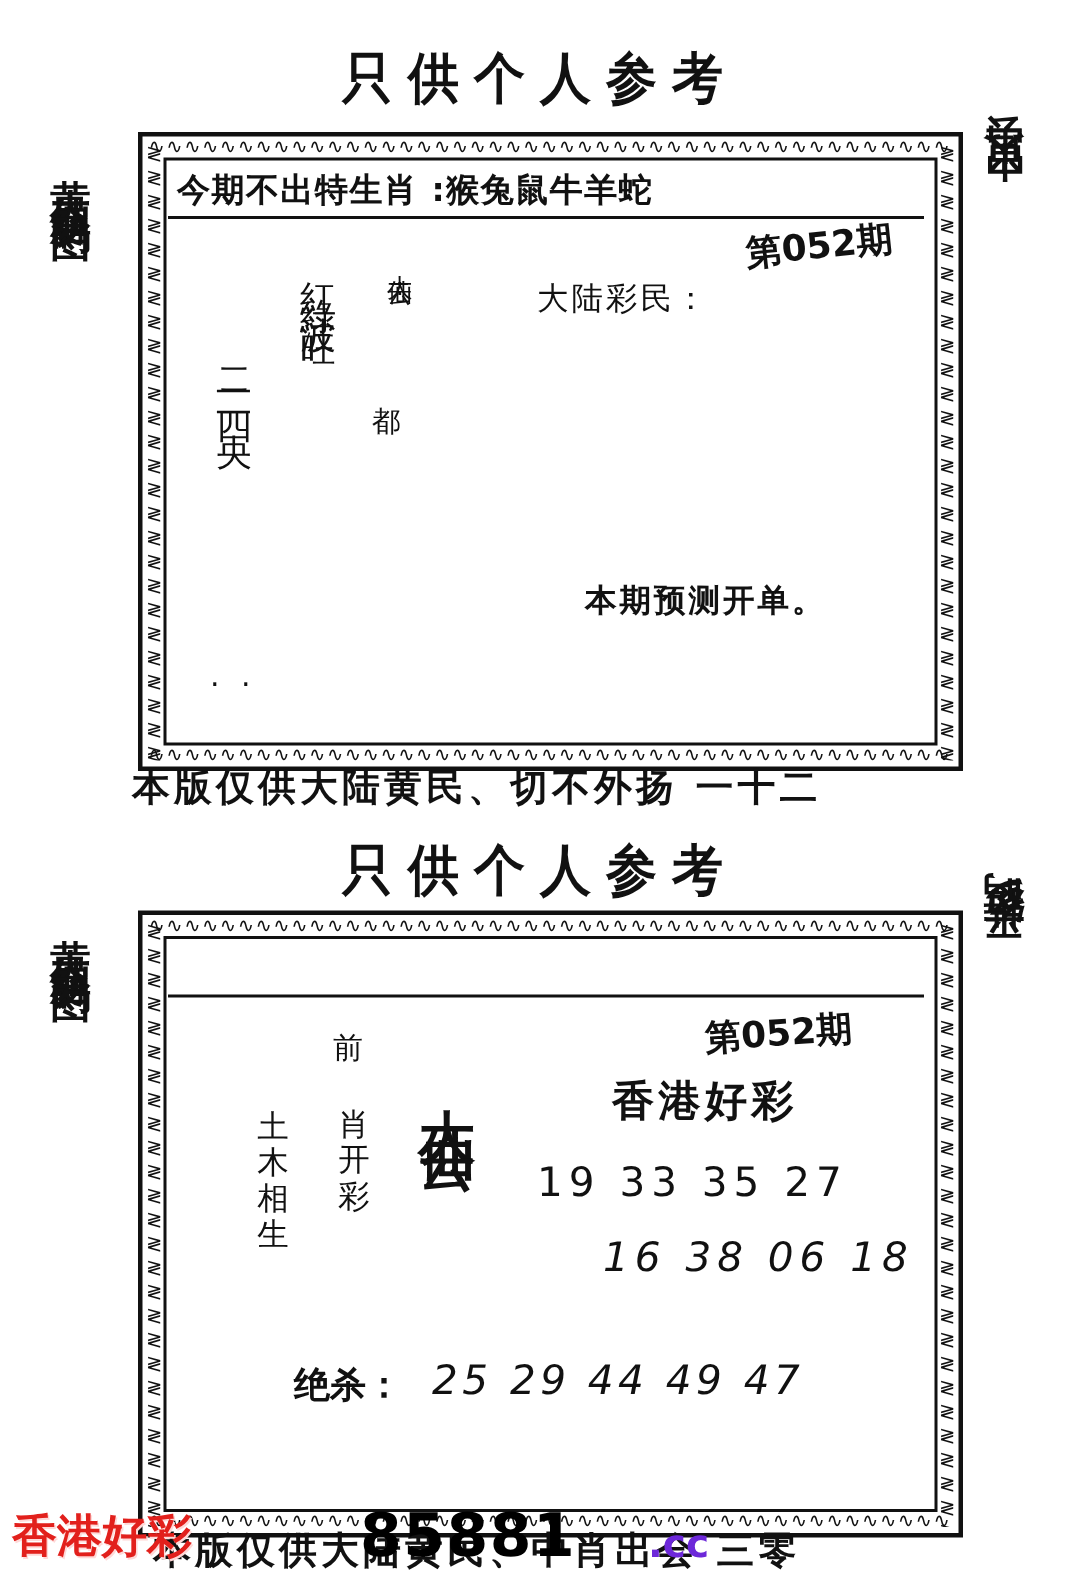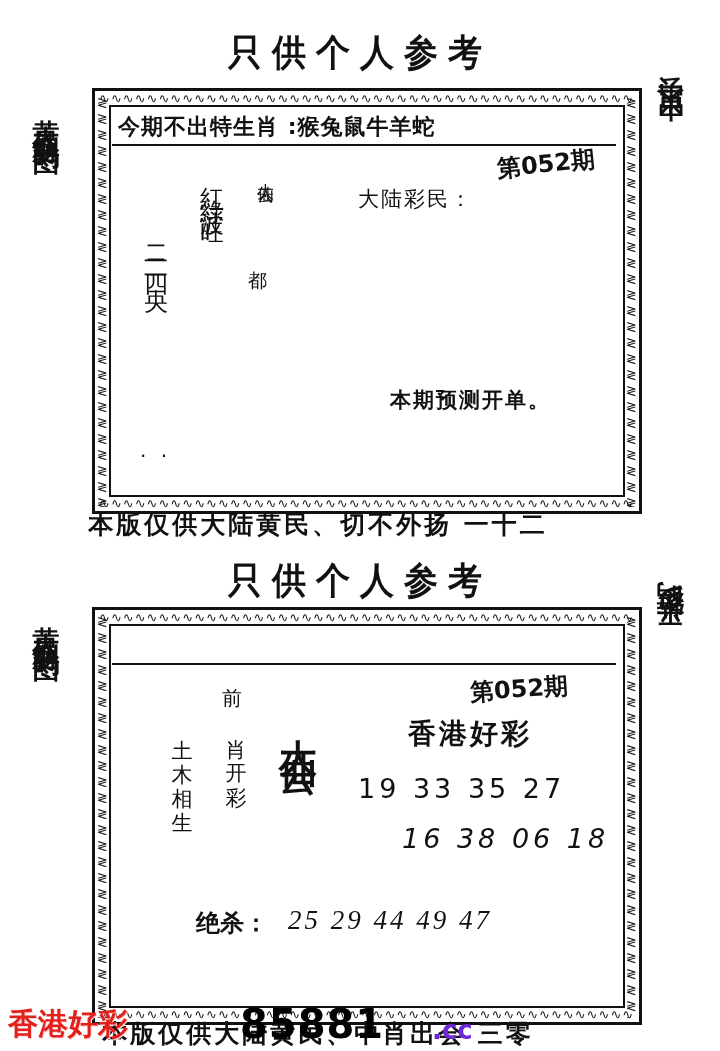--- a/index.html
+++ b/index.html
@@ -176,21 +176,21 @@
     <div class="vcol b" style="left:272px;top:164px;font-size:38px;letter-spacing:12px;">大仙云</div>
 
     <div class="t b" style="left:408px;top:170px;font-size:28px;letter-spacing:3px;">香港好彩</div>
 
     <div class="t" style="left:358px;top:228px;font-size:27px;letter-spacing:4px;">19 33 35 27</div>
 
     <div class="t" style="left:358px;top:278px;font-size:27px;letter-spacing:4px;font-style:italic;margin-left:44px;">16 38 06 18</div>
 
     <div class="t b" style="left:196px;top:362px;font-size:24px;">绝杀：</div>
 
-    <div class="t" style="left:288px;top:360px;font-size:27px;letter-spacing:3px;font-style:italic;font-family:Liberation Serif, serif;">25 29 44 49 47</div>
+    <div class="t" style="left:288px;top:360px;font-size:27px;letter-spacing:3px;font-style:italic;">25 29 44 49 47</div>
 
     <div class="footer-line" style="top:472px;">本版仅供大陆黄民、中肖出会 三零</div>
   </div>
 
   <div class="wm">
     <div class="wm-left">香港好彩</div>
     <div class="wm-mid">85881</div>
     <div class="wm-cc">.cc</div>
   </div>
 

